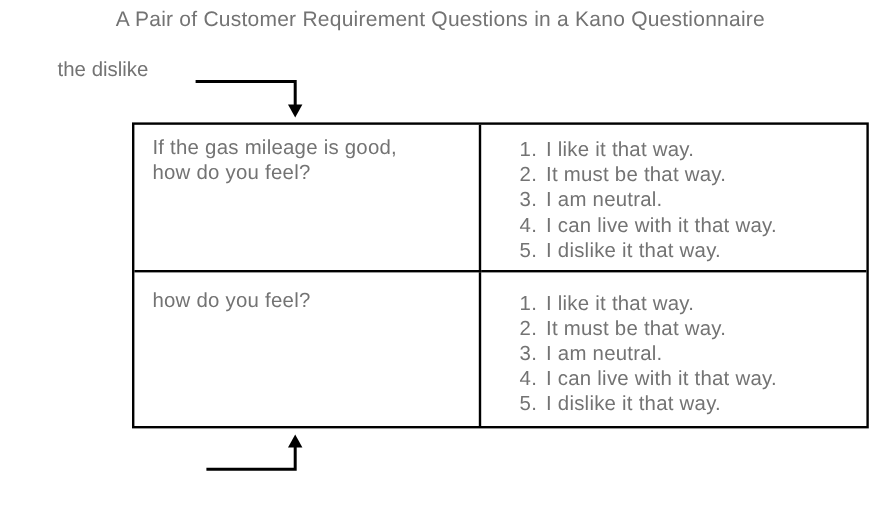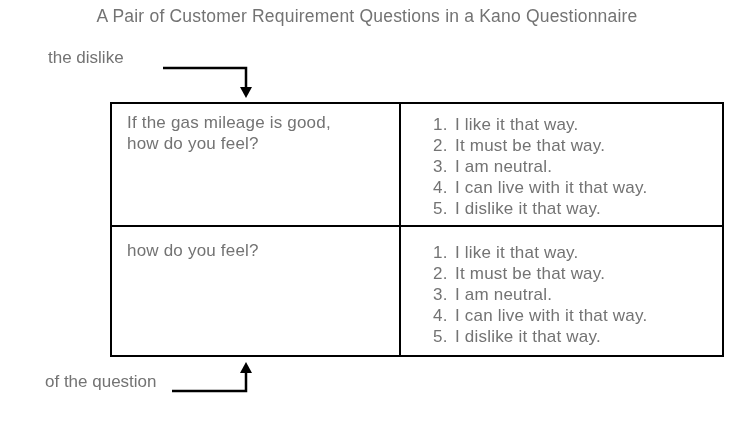--- a/index.html
+++ b/index.html
@@ -149,16 +149,15 @@
       </div>
       <div class="opt">
         <span class="num">5.</span>
         <span class="lbl">I dislike it that way.</span>
       </div>
     </div>
 
   </div>
 
   <div class="pointer-label label-dysfunctional">
-    <div class="line2-dysf">of the question</div>
   </div>
 
 </div>
 
 </body></html>

